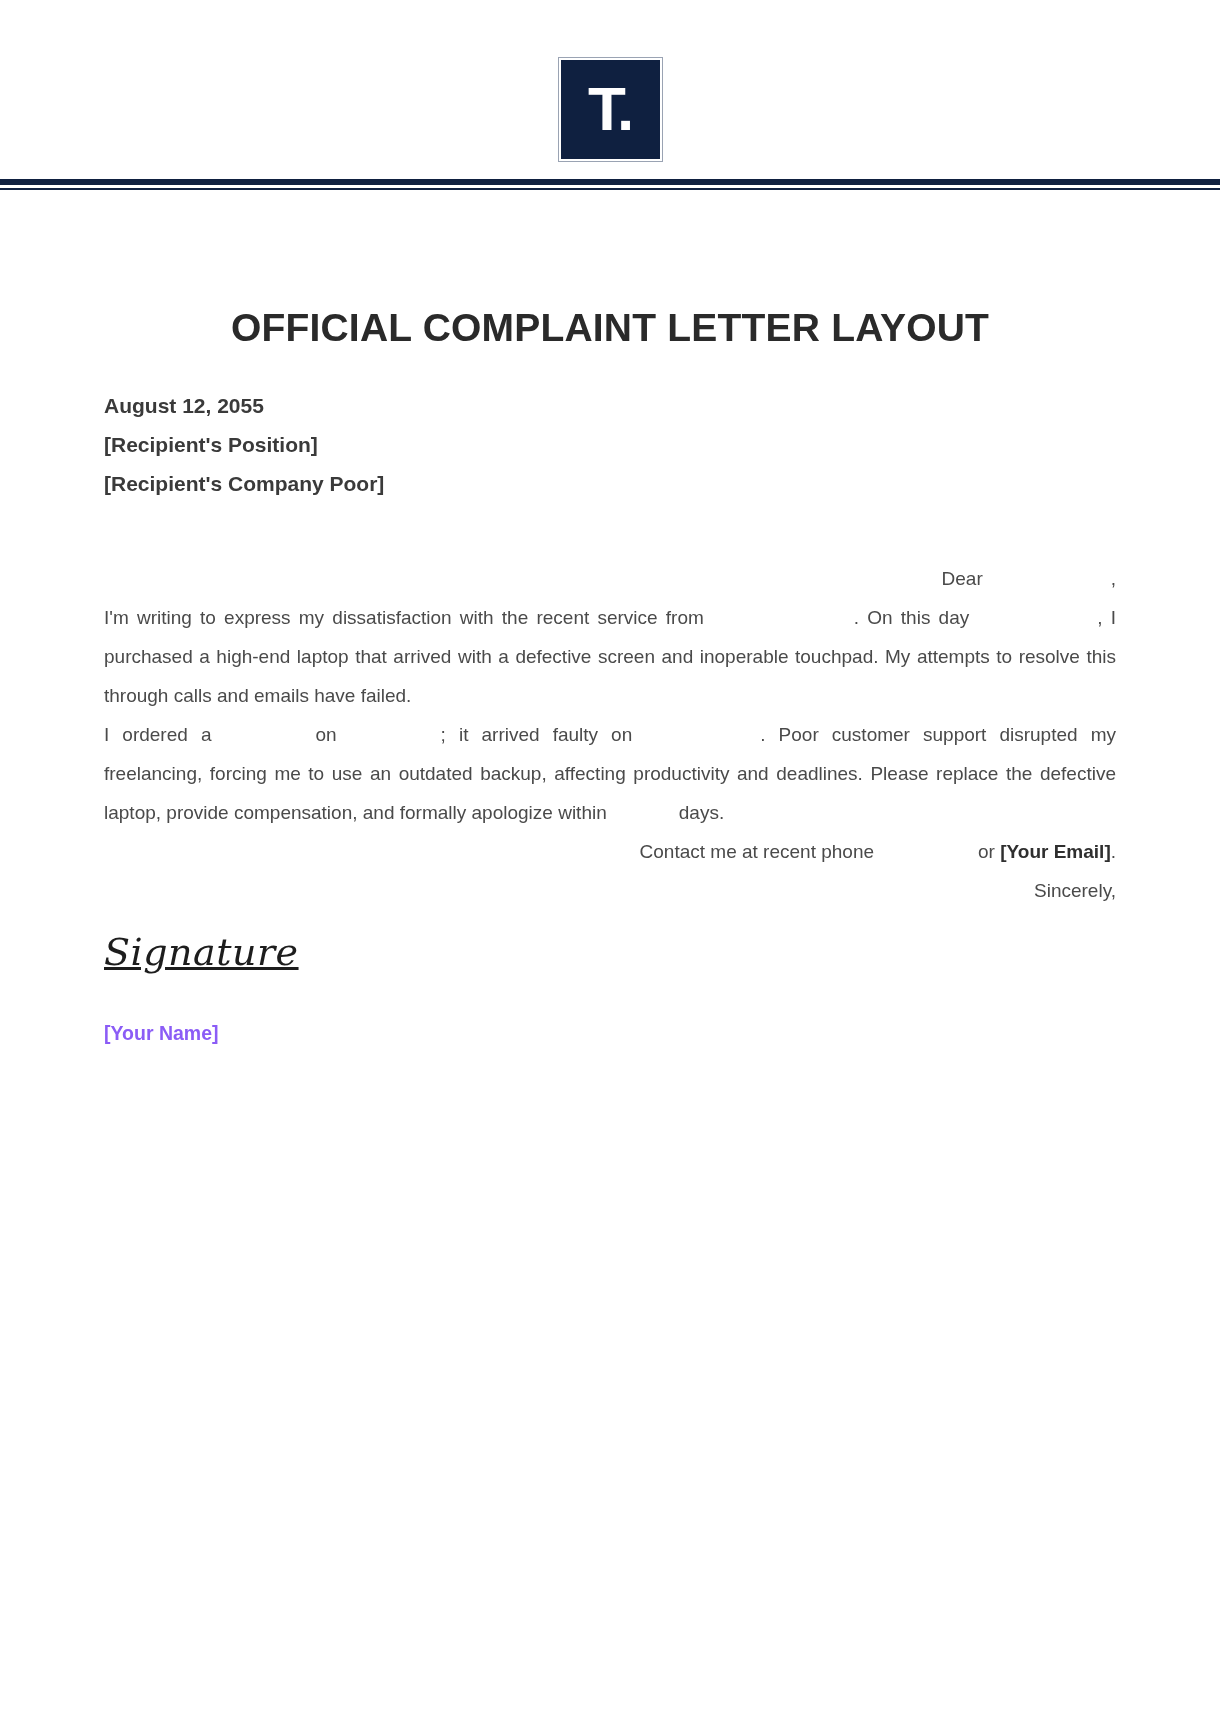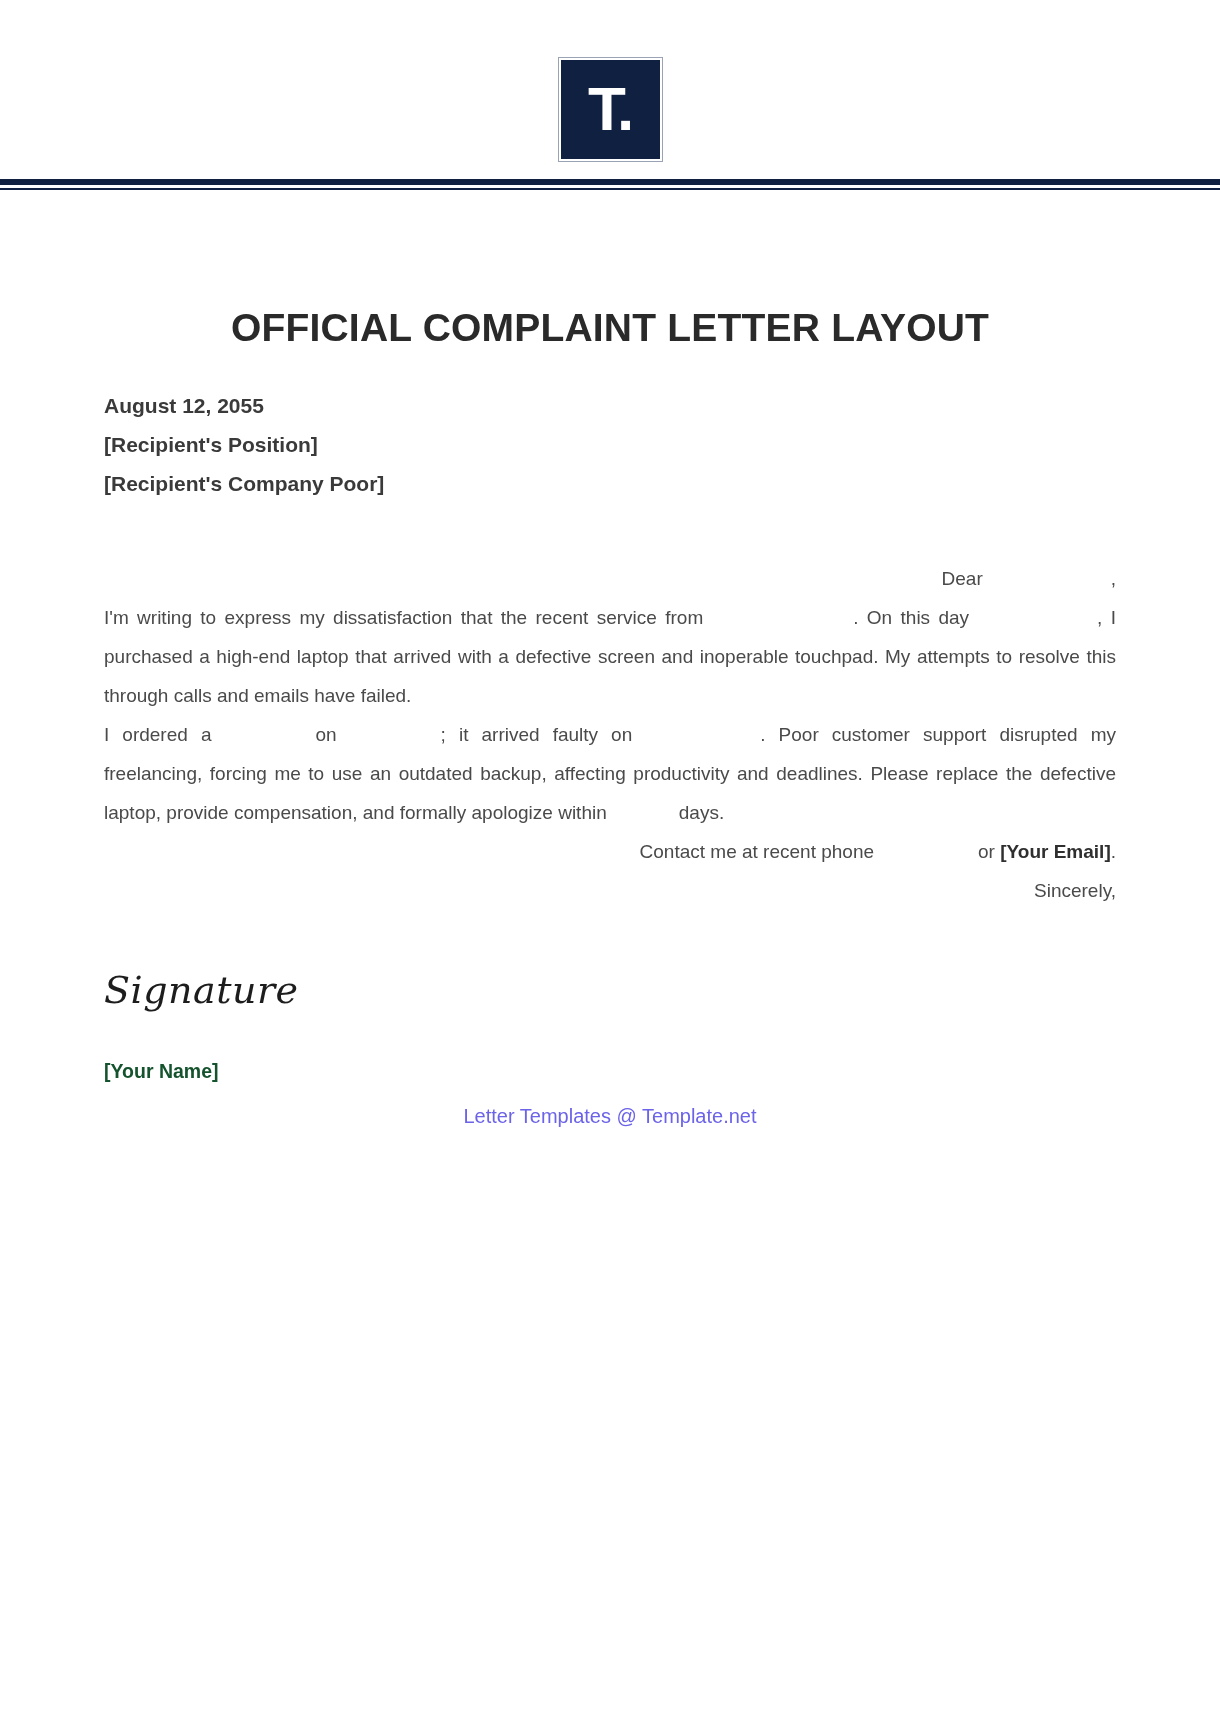--- a/index.html
+++ b/index.html
@@ -119,33 +119,34 @@
   .blank {
     display: inline-block;
   }
   .b-sm { width: 72px; }
   .b-md { width: 104px; }
   .b-lg { width: 128px; }
   .b-xl { width: 150px; }
   .bold { font-weight: bold; color: #2f2f2f; }
 
   .signature {
-    margin-top: 58px;
+    margin-top: 20px;
     font-family: "DejaVu Serif", serif;
     font-style: italic;
     font-size: 38px;
     color: #1d1d1d;
     letter-spacing: 0.5px;
+    text-decoration: underline;
   }
 
   .your-name {
     margin-top: 48px;
     font-size: 19.5px;
     font-weight: bold;
-    color: #14532d;
+    color: #8b5cf6;
   }
 
   .footer-link {
     margin-top: 22px;
     text-align: center;
     font-size: 20px;
     color: #6b63e8;
   }
 </style>
 </head>
@@ -170,31 +171,30 @@
     <div class="meta-block">
       <div class="meta-line">August 12, 2055</div>
       <div class="meta-line">[Recipient's Position]</div>
       <div class="meta-line">[Recipient's Company Poor]</div>
     </div>
 
     <div class="letter-body">
 
       <p class="para noj"><span>Dear</span><span class="blank b-lg"></span><span>,</span></p>
 
-      <p class="para"><span>I'm writing to express my dissatisfaction that the recent service from</span><span class="blank b-xl"></span><span>. On this day</span><span class="blank b-lg"></span><span>, I purchased a high-end laptop that arrived with a defective screen and inoperable touchpad. My attempts to resolve this through calls and emails have failed.</span></p>
+      <p class="para"><span>I'm writing to express my dissatisfaction with the recent service from</span><span class="blank b-xl"></span><span>. On this day</span><span class="blank b-lg"></span><span>, I purchased a high-end laptop that arrived with a defective screen and inoperable touchpad. My attempts to resolve this through calls and emails have failed.</span></p>
 
       <p class="para"><span>I ordered a</span><span class="blank b-md"></span><span>on</span><span class="blank b-md"></span><span>; it arrived faulty on</span><span class="blank b-lg"></span><span>. Poor customer support disrupted my freelancing, forcing me to use an outdated backup, affecting productivity and deadlines. Please replace the defective laptop, provide compensation, and formally apologize within</span><span class="blank b-sm"></span><span>days.</span></p>
 
       <p class="para noj"><span>Contact me at recent phone</span><span class="blank b-md"></span><span>or</span>&nbsp;<span class="bold">[Your Email]</span><span>.</span></p>
 
 
       <p class="para noj">Sincerely,</p>
 
       <div class="signature">Signature</div>
 
       <div class="your-name">[Your Name]</div>
 
     </div>
 
-    <div class="footer-link">Letter Templates @ Template.net</div>
 
   </div>
 </div>
 
 </body></html>

